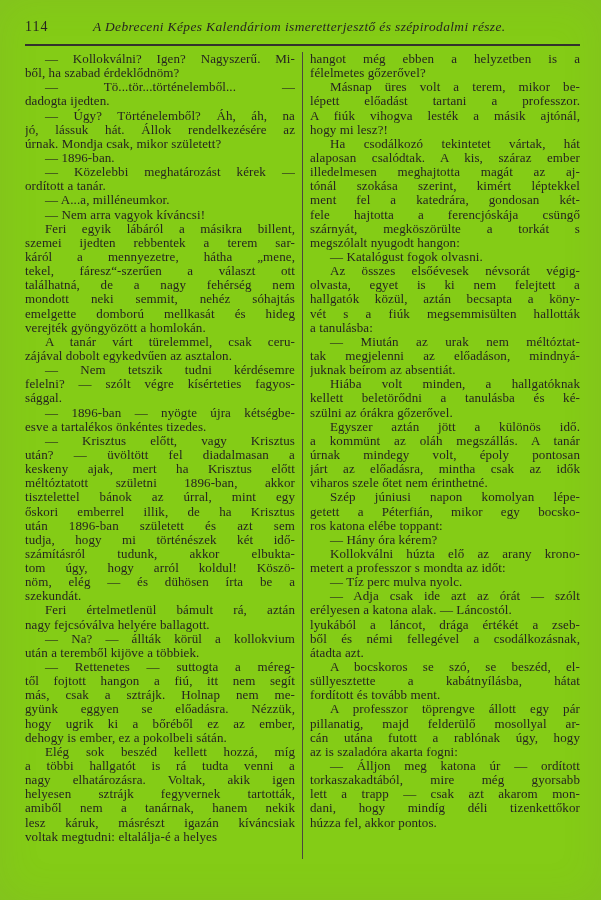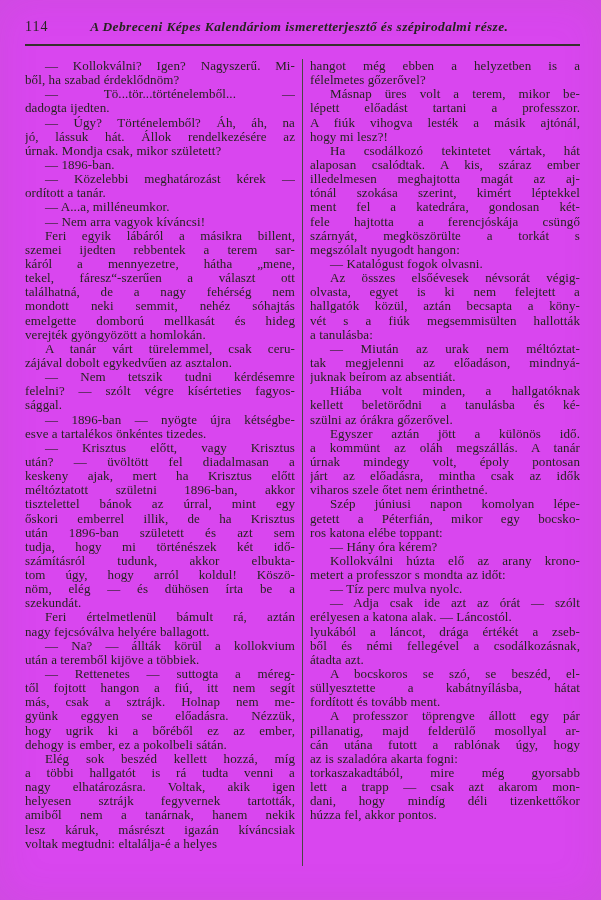--- a/index.html
+++ b/index.html
@@ -5,21 +5,21 @@
   html, body {
     margin: 0;
     padding: 0;
     background: #e9e7e2;
     font-family: "Liberation Serif", serif;
   }
   .page {
     position: relative;
     width: 601px;
     height: 900px;
-    background: #d946ef;
+    background: #84cc16;
     color: #262420;
     overflow: hidden;
     box-shadow: inset 0 0 40px rgba(120,115,105,0.12);
   }
   .header {
     position: absolute;
     top: 19px;
     left: 25px;
     right: 21px;
     height: 22px;
@@ -32,33 +32,32 @@
     flex: 0 0 auto;
   }
   .running-title {
     flex: 1 1 auto;
     text-align: center;
     font-style: italic;
     font-size: 13.4px;
     letter-spacing: 0.4px;
     white-space: nowrap;
     padding-right: 30px;
-    font-weight: bold;
   }
   .header-rule {
     position: absolute;
     top: 44px;
     left: 25px;
     right: 21px;
     height: 0;
     border-top: 2px solid #34322d;
   }
   .columns {
     position: absolute;
-    top: 59px;
+    top: 52px;
     left: 25px;
     right: 21px;
     display: flex;
   }
   .col {
     width: 270px;
     flex: 0 0 270px;
     font-size: 13px;
     line-height: 14.15px;
     letter-spacing: 0.1px;
@@ -202,19 +201,20 @@
         <div class="line">lyukából a láncot, drága értékét a zseb-</div>
         <div class="line">ből és némi fellegével a csodálkozásnak,</div>
         <div class="line end">átadta azt.</div>
         <div class="line indent">A bocskoros se szó, se beszéd, el-</div>
         <div class="line">süllyesztette a kabátnyílásba, hátat</div>
         <div class="line end">fordított és tovább ment.</div>
         <div class="line indent">A professzor töprengve állott egy pár</div>
         <div class="line">pillanatig, majd felderülő mosollyal ar-</div>
         <div class="line">cán utána futott a rablónak úgy, hogy</div>
         <div class="line end">az is szaladóra akarta fogni:</div>
+        <div class="line indent">— Álljon meg katona úr — ordított</div>
         <div class="line">torkaszakadtából, mire még gyorsabb</div>
         <div class="line">lett a trapp — csak azt akarom mon-</div>
         <div class="line">dani, hogy mindíg déli tizenkettőkor</div>
         <div class="line end">húzza fel, akkor pontos.</div>
       </div>
   </div>
 </div>
 
 </body></html>

